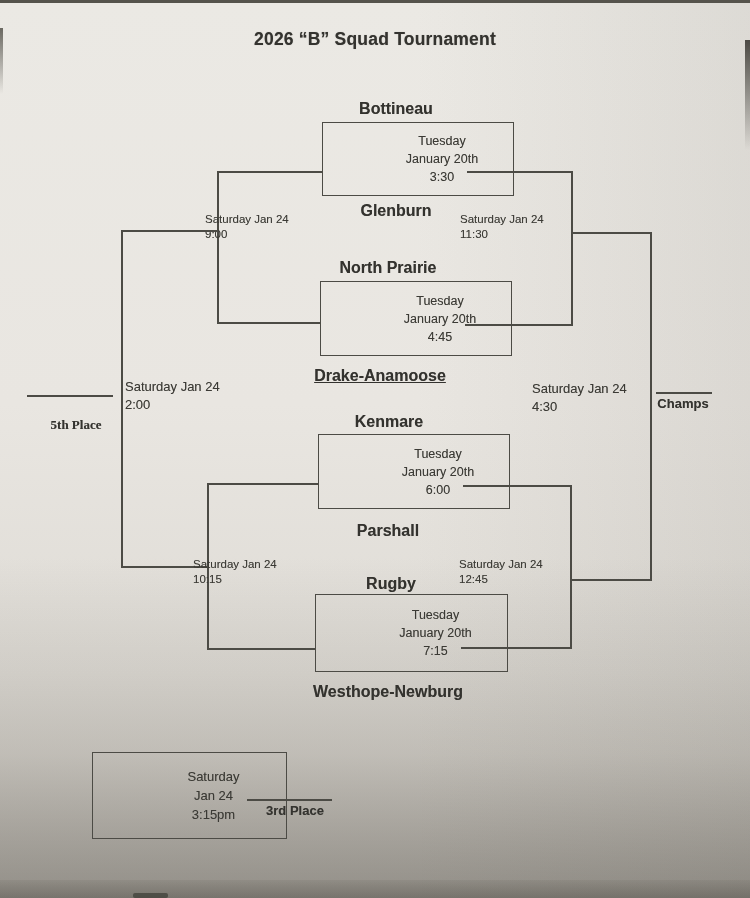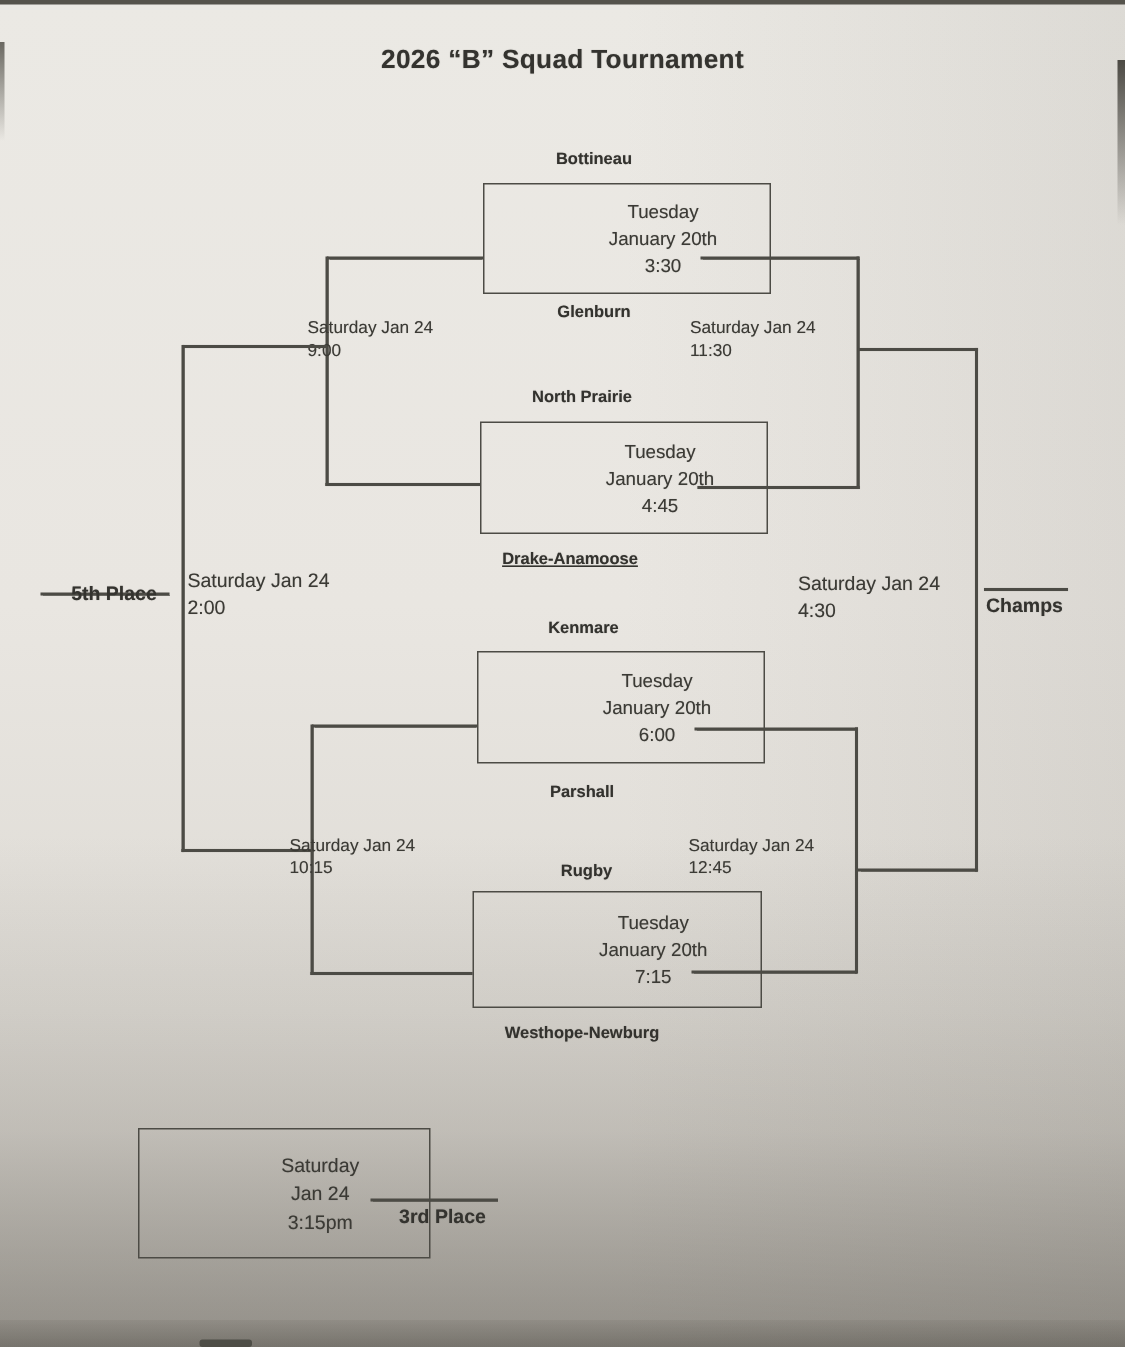--- a/index.html
+++ b/index.html
@@ -9,21 +9,21 @@
     background:
       linear-gradient(to bottom, rgba(0,0,0,0) 62%, rgba(92,88,80,0.18) 84%, rgba(70,67,60,0.42) 100%),
       linear-gradient(to right, rgba(0,0,0,0) 55%, rgba(95,91,83,0.10) 100%),
       linear-gradient(to bottom, #ebe9e4 0%, #e9e6e1 45%, #dedbd5 75%, #c9c5be 100%);
     color:#35342f;
   }
   .edge { position:absolute; }
   .title { position:absolute; left:0; right:0; text-align:center; font-weight:bold;
            font-size:17.5px; color:#34332f; letter-spacing:.2px;
            text-shadow:0 0 .7px rgba(70,70,64,.55); }
-  .team  { position:absolute; font-weight:bold; font-size:11px; text-align:center;
+  .team  { position:absolute; font-weight:bold; font-size:16px; text-align:center;
            color:#33322e; text-shadow:0 0 .6px rgba(70,70,64,.5); }
   .gbox  { position:absolute; border:1.7px solid #4c4b45; display:flex; flex-direction:column;
            align-items:center; justify-content:center; text-align:center;
            font-size:12.5px; line-height:18px; color:#3b3a35;
            text-shadow:0 0 .6px rgba(70,70,64,.45);padding-left:48px; }
   .gbox span { display:block; }
   .sat   { position:absolute; text-align:left; font-size:11.5px; line-height:15px;
            color:#3b3a35; text-shadow:0 0 .5px rgba(70,70,64,.45); }
   .sat.big { font-size:13px; line-height:17.5px; }
   .slot  { position:absolute; text-align:center; font-weight:bold; font-size:13px;
@@ -78,21 +78,21 @@
   </div>
 
   <div class="hline" style="left:122px;top:230px;width:96px;"></div>
   <div class="vline" style="left:121px;top:230px;height:338px;"></div>
   <div class="hline" style="left:121px;top:566px;width:88px;"></div>
   <div class="sat big" style="left:125px;top:378px;width:110px;">
     <div>Saturday Jan 24</div>
     <div>2:00</div>
   </div>
   <div class="hline" style="left:27px;top:395px;width:86px;"></div>
-  <div class="slot" style="left:26px;top:388px;width:100px;">5th Place</div>
+  <div class="slot" style="left:26px;top:417px;width:100px;font-family:Liberation Serif, serif;">5th Place</div>
 
   <div class="hline" style="left:572px;top:232px;width:80px;"></div>
   <div class="vline" style="left:650px;top:232px;height:349px;"></div>
   <div class="hline" style="left:572px;top:579px;width:80px;"></div>
   <div class="sat big" style="left:532px;top:380px;width:110px;">
     <div>Saturday Jan 24</div>
     <div>4:30</div>
   </div>
   <div class="hline" style="left:656px;top:392px;width:56px;"></div>
   <div class="slot" style="left:648px;top:396px;width:70px;">Champs</div>

